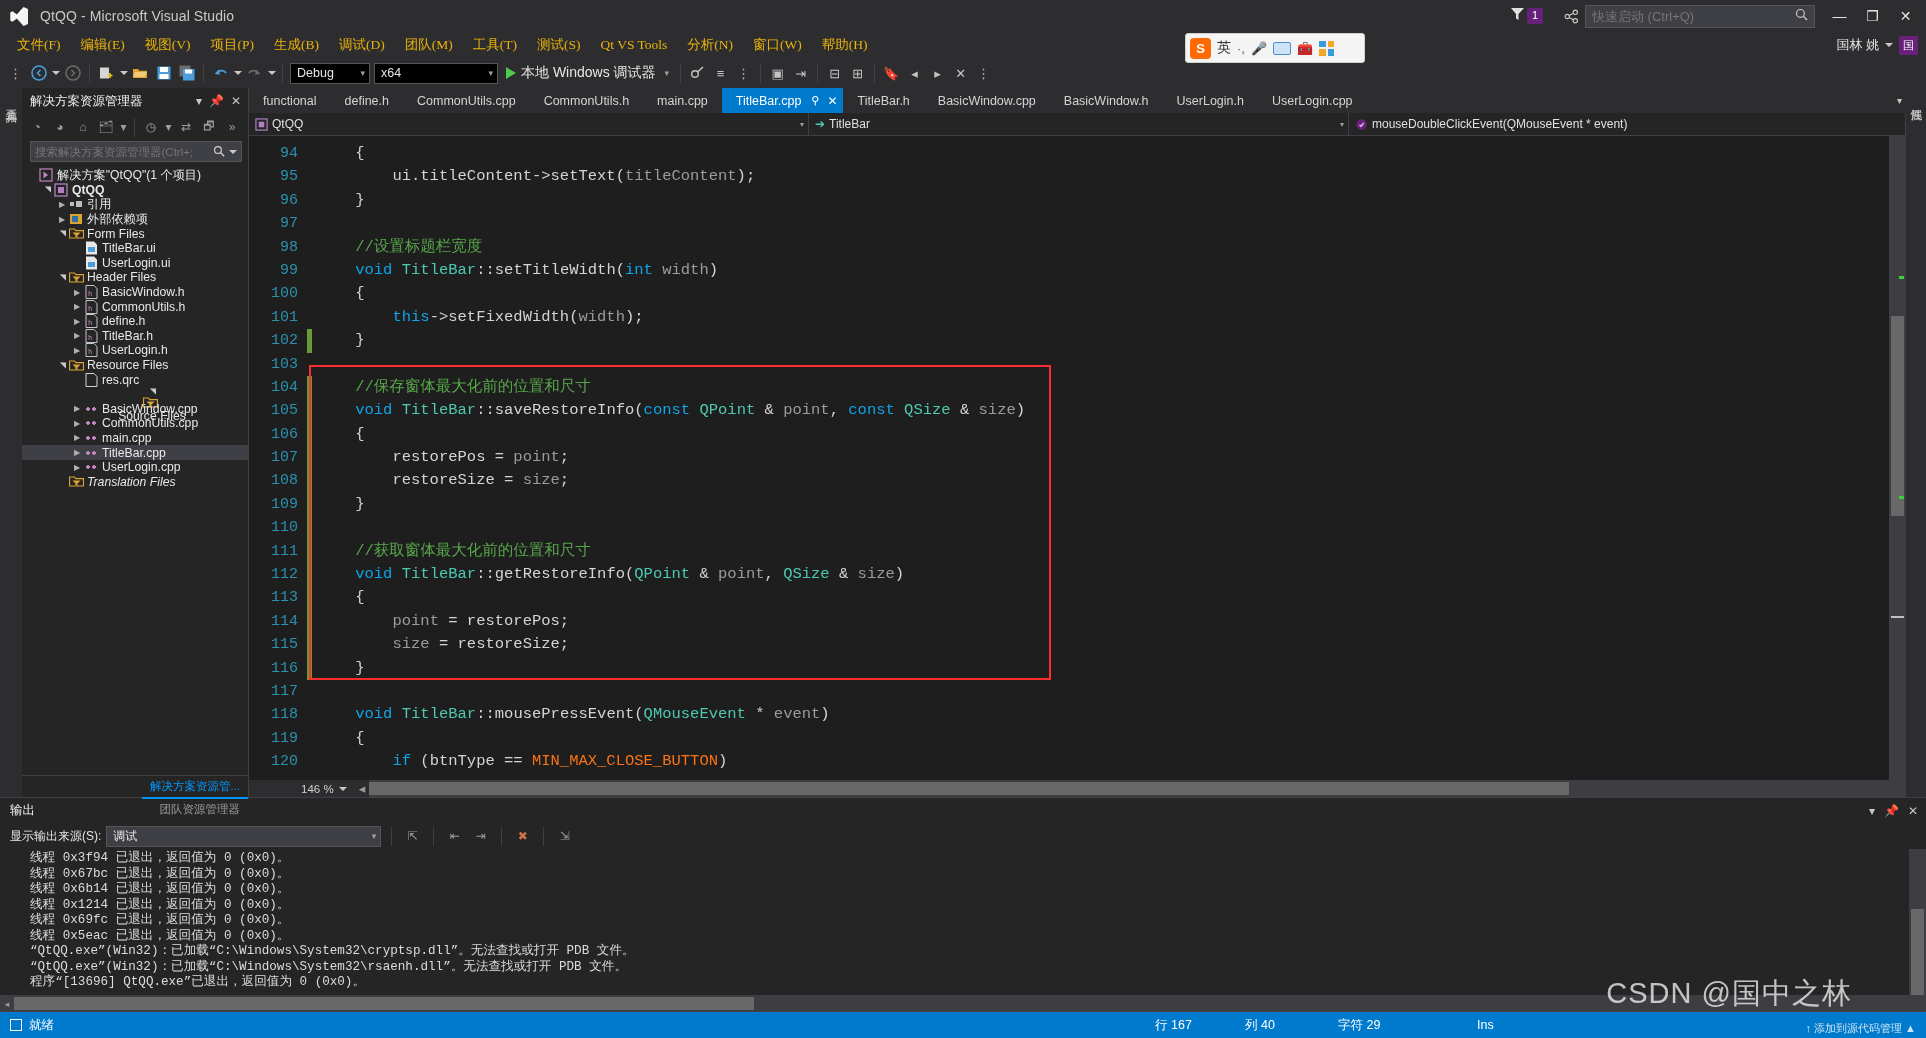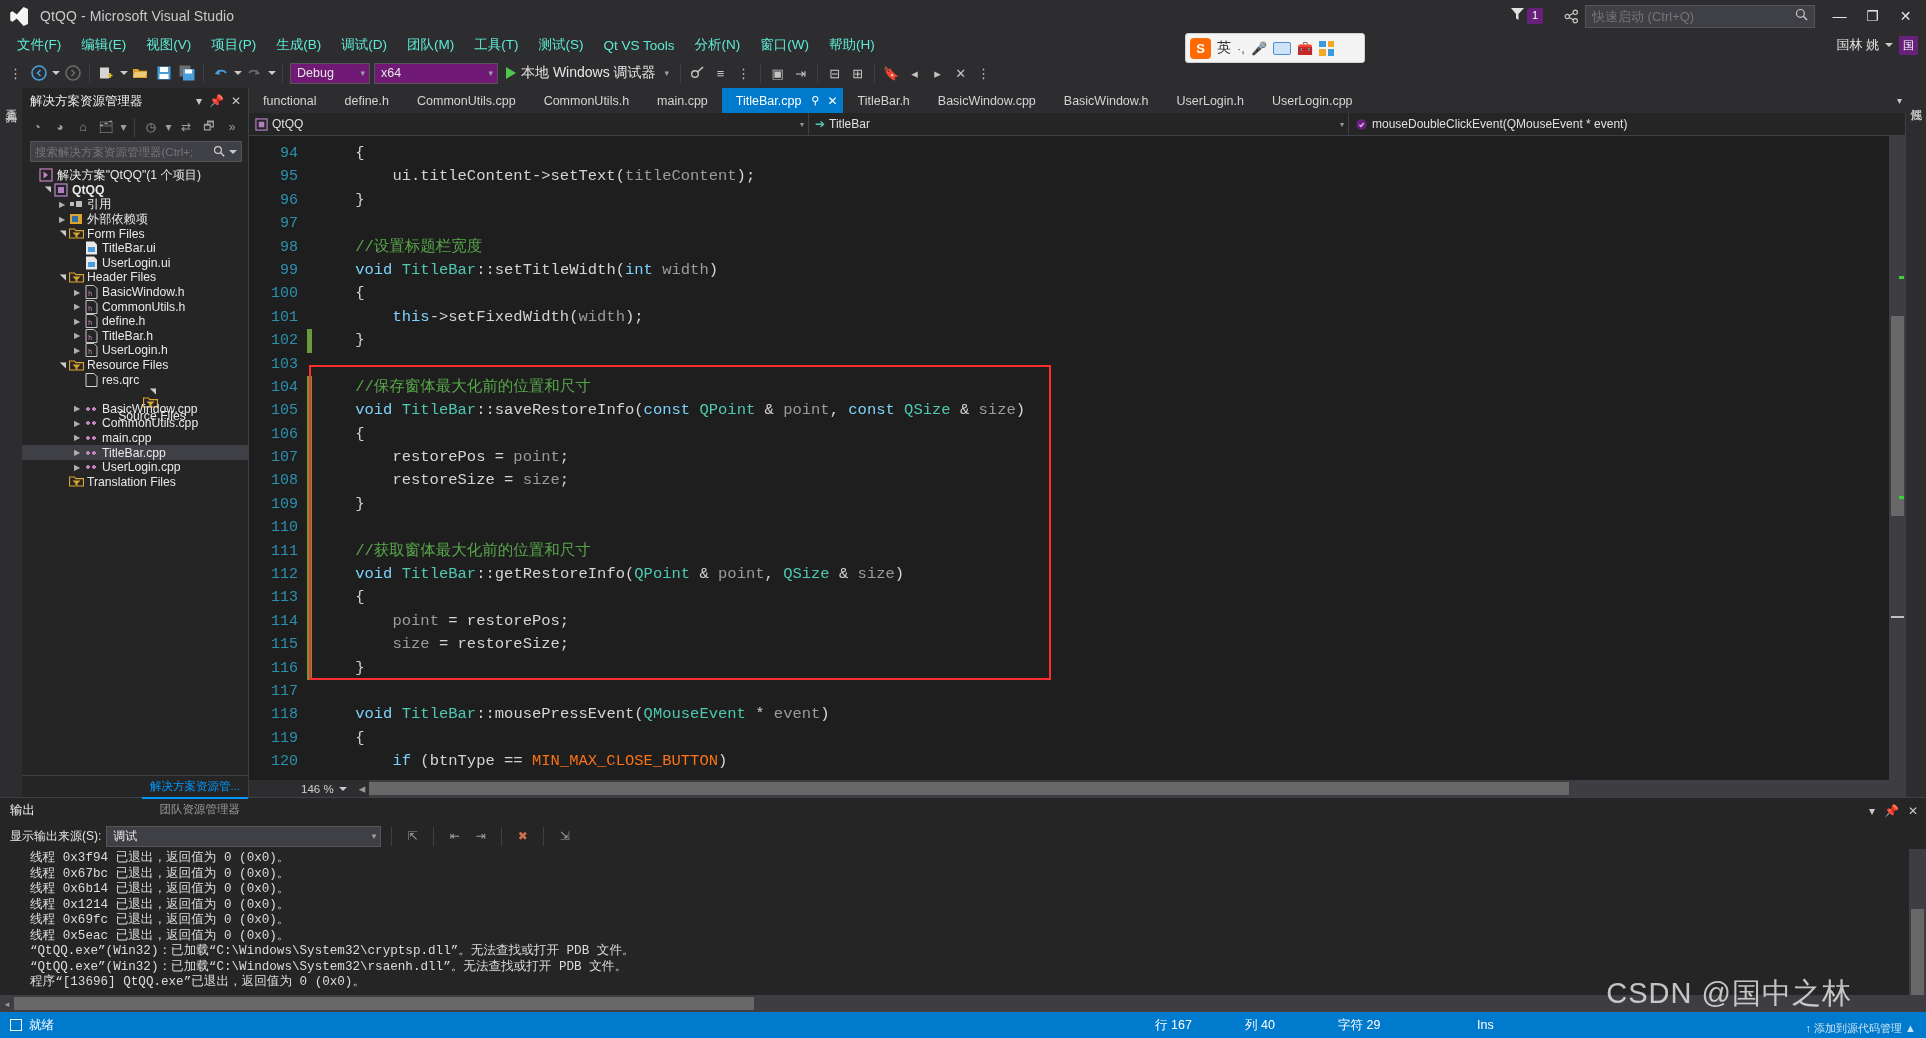--- a/index.html
+++ b/index.html
@@ -34,33 +34,33 @@
     display: flex; align-items: center; padding: 0 6px; margin-right: 8px;
   }
   .quicklaunch input {
     flex: 1; background: transparent; border: none; outline: none;
     color: #b4b4b4; font-size: 13px; font-family: "Liberation Sans", sans-serif;
   }
   .win-btn { width: 33px; height: 30px; display: flex; align-items: center; justify-content: center; color: #e5e5e5; font-size: 14px; }
 
   
   .menubar { height: 26px; display: flex; align-items: center; flex: none; padding-left: 7px; position: relative; }
-  .menu-item { font-size: 13.5px; color: #5eead4; padding: 3px 10px; white-space: nowrap; }
+  .menu-item { font-size: 13.5px; color: #eab308; padding: 3px 10px; white-space: nowrap; font-family: Liberation Serif, serif; }
   .account { margin-left: auto; display: flex; align-items: center; gap: 6px; padding-right: 8px; }
   .account-name { font-size: 13px; color: #e1e1e1; }
   .caret-sm { width: 0; height: 0; border-left: 4px solid transparent; border-right: 4px solid transparent; border-top: 4px solid #c9c9c9; }
   .avatar-sq { width: 19px; height: 19px; background: #68217a; color:#fff; font-size:11px; display:flex; align-items:center; justify-content:center; }
 
   
   .toolbar { height: 30px; display: flex; align-items: center; flex: none; padding-left: 4px; gap: 0px; }
   .tb-sep { width: 1px; height: 19px; background: #3f3f46; margin: 0 5px; }
   .tb-ic { width: 23px; height: 23px; display: flex; align-items: center; justify-content: center; color: #c5c5c5; font-size: 13px; }
   .tb-drop { width: 11px; height: 22px; display:flex; align-items:center; justify-content:center; }
   .combo {
-    height: 21px; background: #701a75; border: 1px solid #555558; display: flex;
+    height: 21px; background: #000000; border: 1px solid #555558; display: flex;
     align-items: center; padding: 0 4px 0 6px; font-size: 12.5px; color: #e6e6e6; margin: 0 2px;
   }
   .combo .cv { white-space: nowrap; }
   .combo .cd { margin-left: auto; padding-left: 8px; color: #a0a0a0; font-size: 9px; }
   .run-btn { display: flex; align-items: center; gap: 5px; padding: 0 6px; height: 23px; }
   .run-tri { width: 0; height: 0; border-top: 6px solid transparent; border-bottom: 6px solid transparent; border-left: 10px solid #4ec94e; }
   .run-label { font-size: 14px; color: #e6e6e6; white-space: nowrap; }
 
   
   .ime-widget {
@@ -127,21 +127,21 @@
 
   
   .code-wrap { flex: 1; display: flex; position: relative; min-height: 0; background: #1e1e1e; overflow: hidden; }
   .code-inner { flex: 1; display: flex; position: relative; overflow: hidden; }
   .gutter-nums { width: 58px; flex: none; text-align: right; padding-right: 9px; color: #2b91af; font-size: 15px; font-family: "Liberation Mono", monospace; padding-top: 6px; }
   .gutter-nums div { height: 23.4px; line-height: 23.4px; }
   .changebar { width: 5px; flex:none; position: relative; }
   .code-lines { flex: 1; position: relative; padding-top: 6px; font-family: "Liberation Mono", monospace; font-size: 15.5px; white-space: pre; overflow: hidden;}
   .cline { height: 23.4px; line-height: 23.4px; padding-left: 6px; position: relative; }
   
-  .kw   { color: #7dd3fc; }
+  .kw   { color: #0ea5e9; }
   .type { color: #4ec9b0; }
   .cmt  { color: #57a64a; }
   .id   { color: #d4d4d4; }
   .var  { color: #9b9b9b; }
   .mac  { color: #f97316; }
   .pn   { color: #d4d4d4; }
 
   .redbox { position: absolute; border: 2px solid #ff2d2d; pointer-events:none; }
 
   .vscroll { width: 17px; background: #3e3e42; flex: none; position: relative; }
@@ -600,21 +600,21 @@
           </div>
           <div class="trow" style="padding-left: 49px;">
             <span class="arrow">▶</span>
             <span class="tico">
               <svg width="14" height="14" viewBox="0 0 14 14">
                 <path d="M2 7h4M4 5v4M8 7h4M10 5v4" stroke="#c586c0" stroke-width="1.8"></path>
               </svg>
             </span>
             <span class="tlabel">UserLogin.cpp</span>
           </div>
-          <div class="trow" style="padding-left: 34px;">
+          <div class="trow" style="padding-left: 34px; font-style: italic;">
             <span class="arrow"></span>
             <span class="tico">
               <svg width="15" height="13" viewBox="0 0 15 13">
                 <path d="M0.5 2h5l1.2 1.6H14.5V11H0.5z" fill="none" stroke="#dba431" stroke-width="1.2"></path>
                 <path d="M3.5 5.5h8l-3 3v2.5l-2-1V8.5z" fill="#dba431"></path>
               </svg>
             </span>
             <span class="tlabel">Translation Files</span>
           </div>
         </div>

